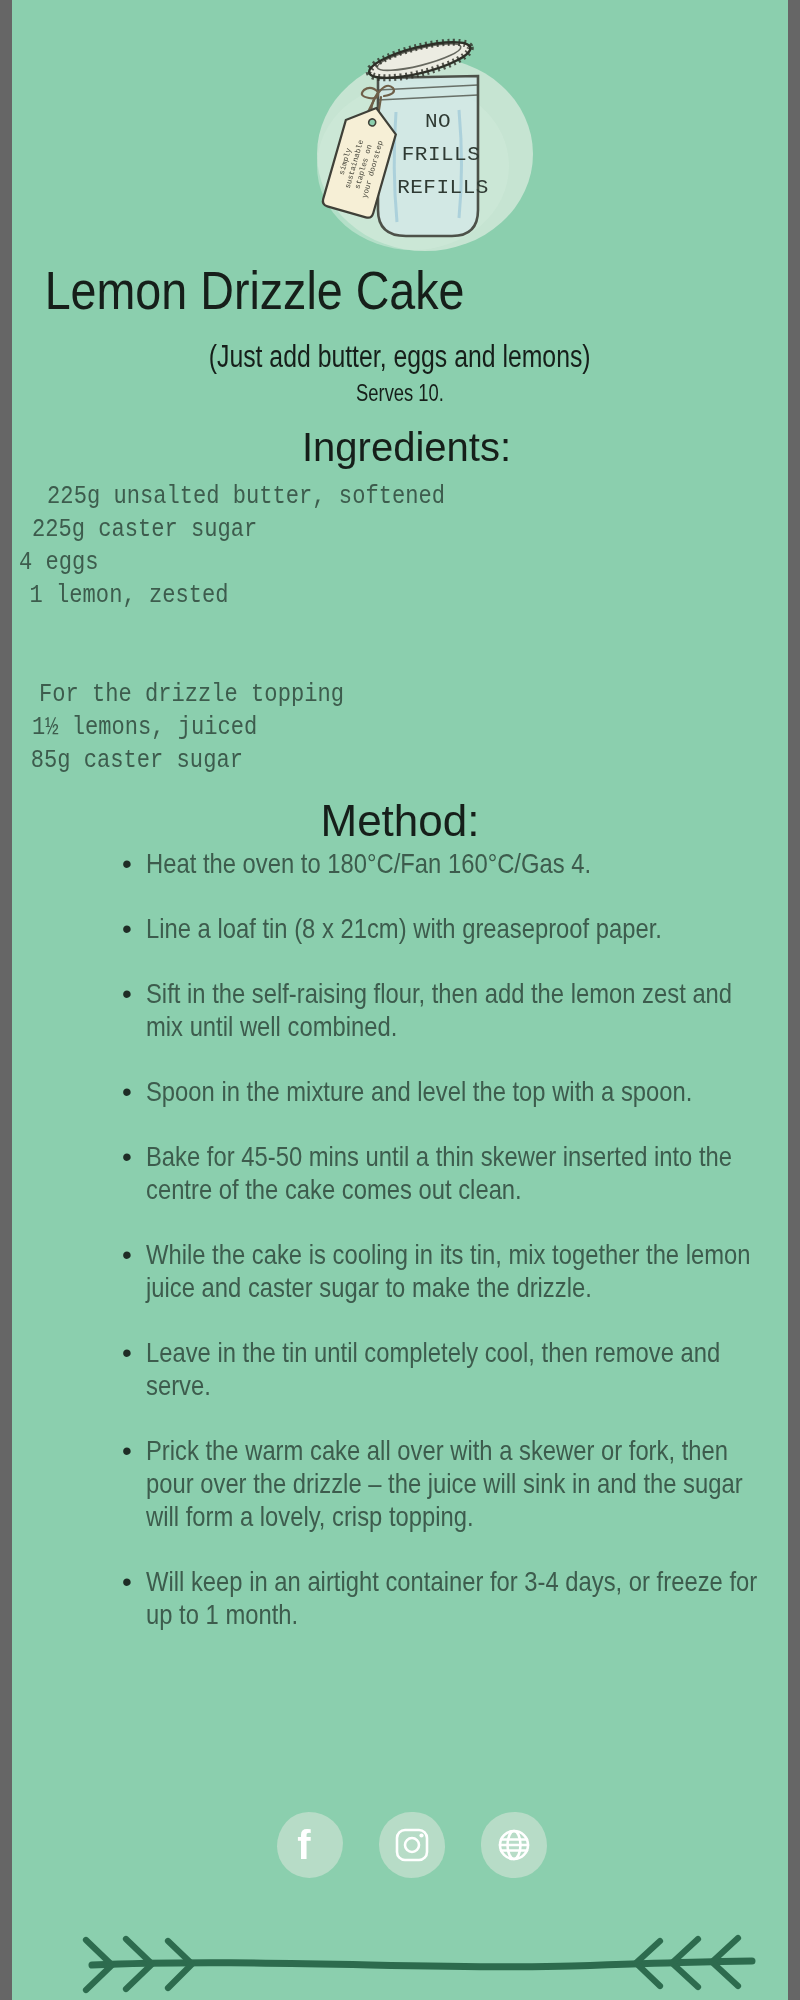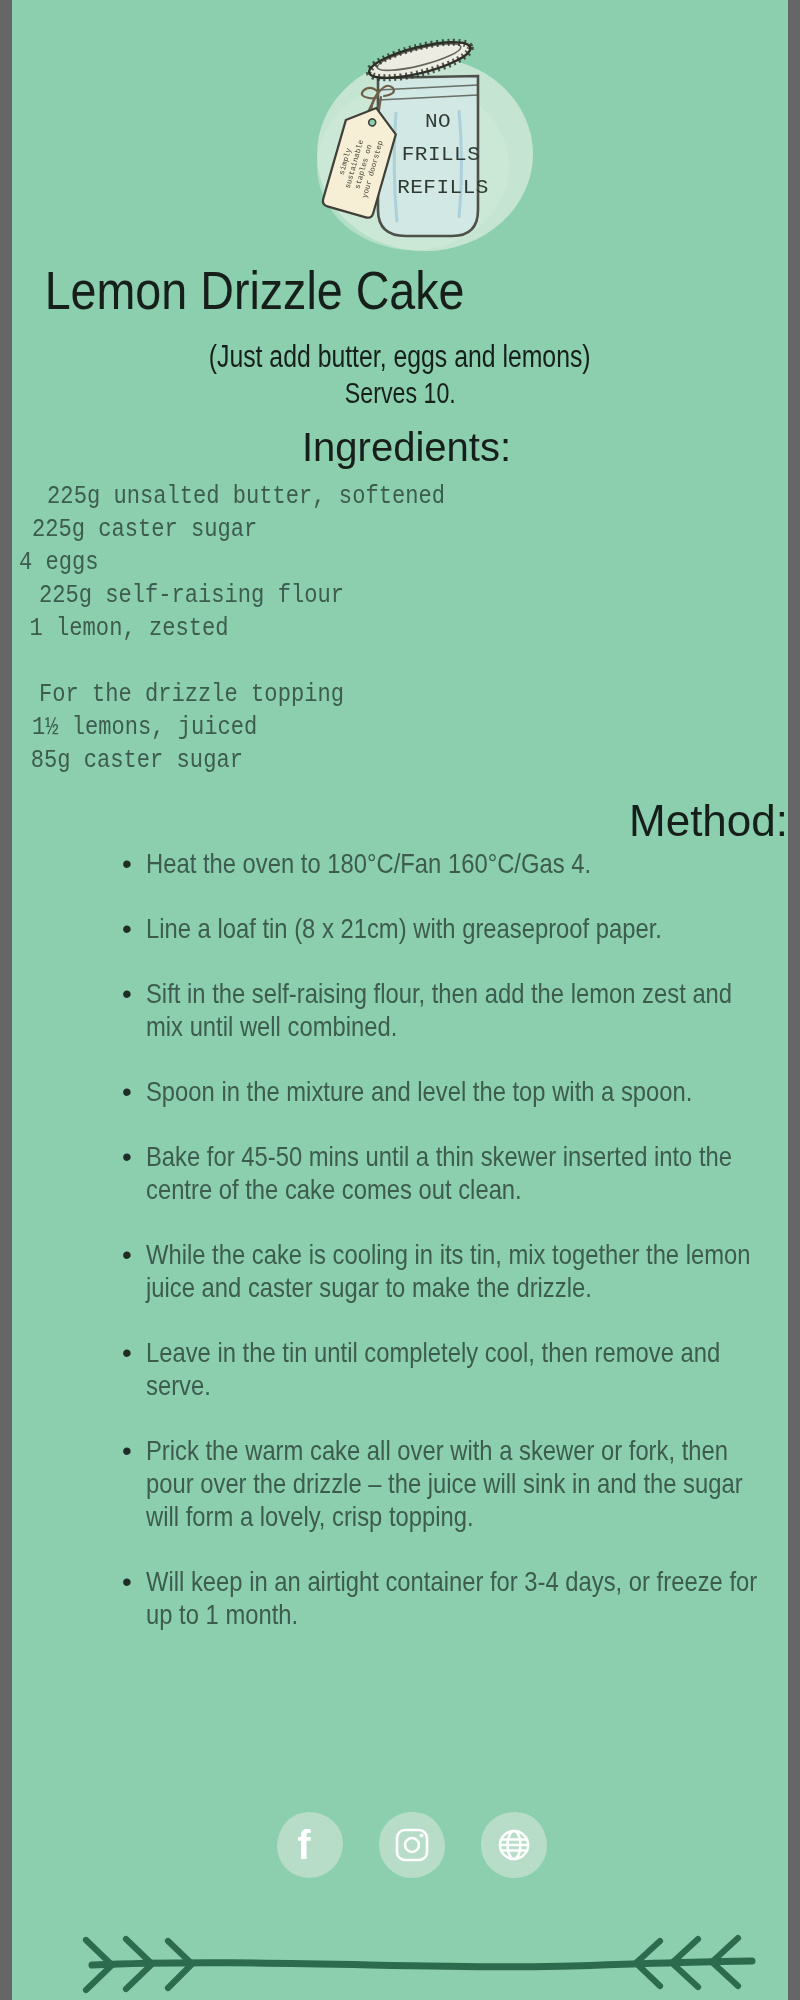--- a/index.html
+++ b/index.html
@@ -27,29 +27,29 @@
   .twine{stroke:var(--twine);stroke-width:2.2;fill:none;stroke-linecap:round;}
   .tag{fill:var(--tag);stroke:#3f4038;stroke-width:2.2;}
   .taghole{fill:var(--bg);stroke:#3f4038;stroke-width:1.6;}
   .tagtext text{font-family:"Liberation Mono",monospace;font-size:7.6px;fill:var(--tag-ink);text-anchor:middle;}
   .brand{font-family:"Liberation Mono",monospace;font-size:21px;fill:#2f3a33;text-anchor:middle;letter-spacing:.5px;}
 
   .title{position:absolute;top:260px;left:4px;right:0;text-align:left;font-size:53px;line-height:62px;font-weight:500;color:var(--ink);}
   .title .cond{transform:scaleX(.88);}
   .subtitle{position:absolute;top:336px;left:0;right:0;text-align:center;font-size:31px;line-height:42px;font-weight:500;color:var(--ink);}
   .subtitle .cond{transform:scaleX(.8);}
-  .serves{position:absolute;top:374px;left:0;right:0;text-align:center;font-size:29px;line-height:38px;font-weight:500;color:var(--ink);}
+  .serves{position:absolute;top:374px;left:0;right:0;text-align:center;font-size:23px;line-height:38px;font-weight:500;color:var(--ink);}
   .serves .cond{transform:scaleX(.8);}
 
   .ing-heading{position:absolute;top:420px;left:0;right:0;text-align:center;font-size:40px;line-height:54px;font-weight:500;color:var(--ink);padding-left:13px;}
   .ing-list{position:absolute;left:0;right:14px;color:var(--body-text);font-size:26px;line-height:33px;font-family:Liberation Mono, monospace;}
   .ing-list.main{top:480px;}
   .ing-list.drizzle{top:678px;}
 
-  .method-heading{position:absolute;top:793px;left:0;right:0;text-align:right;font-size:44px;line-height:56px;font-weight:500;color:var(--ink);}
+  .method-heading{position:absolute;top:793px;left:0;right:0;text-align:center;font-size:44px;line-height:56px;font-weight:500;color:var(--ink);}
   .method{position:absolute;top:847px;left:110px;width:660px;list-style:none;color:var(--body-text);font-size:28px;}
   .method li{position:relative;padding-left:24px;margin-bottom:32px;line-height:33px;}
   .method li::before{content:"\2022";position:absolute;left:0;top:0;color:var(--bullet);font-size:28px;}
   .method li .wrap{display:block;width:728px;transform:scaleX(.85);transform-origin:0 0;}
 
   .social{position:absolute;top:1812px;left:0;width:800px;height:66px;}
   .badge{position:absolute;top:0;width:66px;height:66px;background:var(--badge);
          border-radius:48% 52% 51% 49% / 52% 47% 53% 48%;display:flex;align-items:center;justify-content:center;cursor:pointer;}
   .badge.b1{left:265px;} .badge.b2{left:367px;border-radius:50% 48% 52% 50% / 49% 53% 47% 51%;} .badge.b3{left:469px;border-radius:52% 48% 49% 51% / 48% 52% 50% 50%;}
   .badge svg{display:block;}
@@ -111,21 +111,20 @@
 
   <h1 class="title"><span class="cond">Lemon Drizzle Cake</span></h1>
   <div class="subtitle"><span class="cond">(Just add butter, eggs and lemons)</span></div>
   <div class="serves"><span class="cond">Serves 10.</span></div>
 
   <h2 class="ing-heading">Ingredients:</h2>
   <div class="ing-list main">
     <div><span class="cond">225g unsalted butter, softened</span></div>
     <div><span class="cond">225g caster sugar</span></div>
     <div><span class="cond">4 eggs</span></div>
-    <div><span class="cond">225g self-raising flour</span></div>
     <div><span class="cond">1 lemon, zested</span></div>
   </div>
   <div class="ing-list drizzle">
     <div><span class="cond">For the drizzle topping</span></div>
     <div><span class="cond">1½ lemons, juiced</span></div>
     <div><span class="cond">85g caster sugar</span></div>
   </div>
 
   <h2 class="method-heading">Method:</h2>
   <ul class="method">

